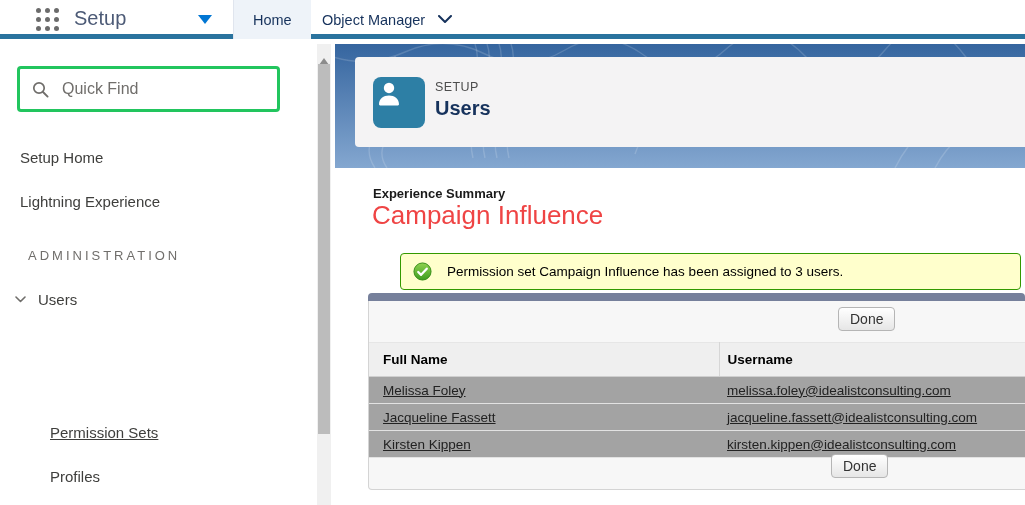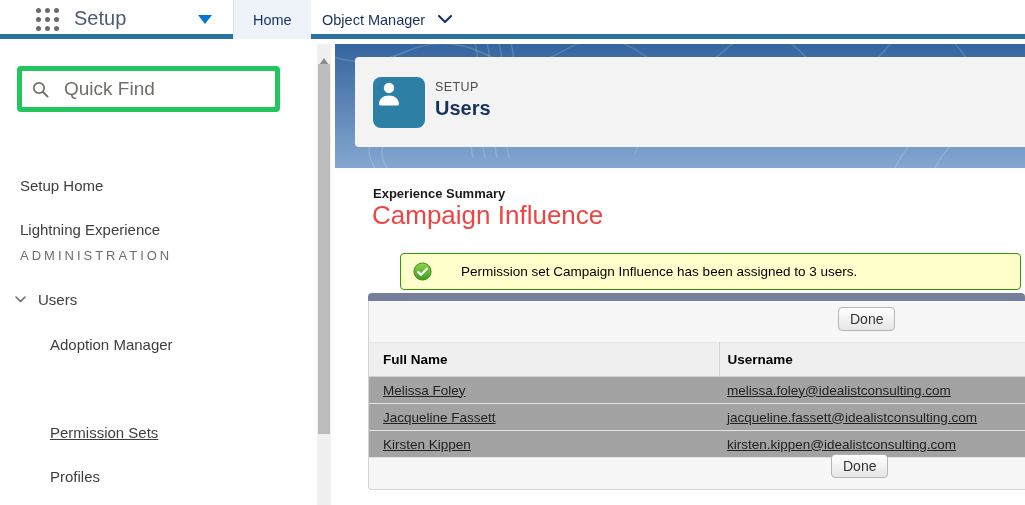--- a/index.html
+++ b/index.html
@@ -19,27 +19,27 @@
                border-top:9px solid #0176d3; cursor:pointer; }
   .nav-sep { position:absolute; left:233px; top:0; width:1px; height:39px; background:#e0e5ee; }
   .tab { position:absolute; top:0; height:39px; display:flex; align-items:center;
          font-size:14.5px; color:#16325c; cursor:pointer; }
   .tab-home { left:234px; padding:0 19px; background:#eef3f9; }
   .tab-om { left:308px; padding:0 14px; gap:13px; }
 
   
   .sidebar { position:absolute; left:0; top:44px; width:335px; height:461px; background:#fff; }
   .qfind { position:absolute; left:17px; top:22px; width:263px; height:46px;
-           border:5px solid #22c55e; border-radius:4px; background:#fff;
-           padding:0 10px 0 42px; font-size:19px; color:#3e3e3c;
+           border:3px solid #22c55e; border-radius:4px; background:#fff;
+           padding:0 10px 0 42px; font-size:16px; color:#3e3e3c;
            font-family:"Liberation Sans", sans-serif; outline:none; }
   .qfind::placeholder { color:#706e6b; opacity:1; }
   .qfind-icon { position:absolute; left:32px; top:37px; pointer-events:none; }
-  .side-item { position:absolute; left:20px; font-size:15px; color:#3e3e3c; cursor:pointer; white-space:nowrap;margin-top:28px; }
-  .side-heading { position:absolute; left:20px; font-size:13px; color:#706e6b;
+  .side-item { position:absolute; left:20px; font-size:15px; color:#3e3e3c; cursor:pointer; white-space:nowrap; }
+  .side-heading { position:absolute; left:28px; font-size:13px; color:#706e6b;
                   letter-spacing:3px; cursor:default; white-space:nowrap; }
   .tree-parent { position:absolute; left:15px; display:flex; align-items:center; gap:12px;
                  font-size:15px; color:#3e3e3c; cursor:pointer; }
   .tree-child { position:absolute; left:50px; font-size:15px; color:#3e3e3c; cursor:pointer; white-space:nowrap; }
   .sb-track { position:absolute; left:317px; top:0; width:14px; height:461px; background:#f0f0f0; }
   .sb-arrow { position:absolute; left:2px; top:7px; width:10px; height:7px; cursor:pointer; }
   .sb-thumb { position:absolute; left:1px; top:20px; width:12px; height:370px; background:#bcbcbc; cursor:grab; }
 
   
   .main { position:absolute; left:335px; top:44px; width:690px; height:461px; background:#fff; }
@@ -52,21 +52,21 @@
               background:#2d7fa5; border-radius:8px; display:flex; align-items:center; justify-content:center; }
   .hdr-eyebrow { position:absolute; left:80px; top:23px; font-size:12.5px; color:#4d4d4d; letter-spacing:.4px; }
   .hdr-title { position:absolute; left:80px; top:40px; font-size:20px; font-weight:bold; color:#16325c; }
 
   .content { position:absolute; left:0; top:124px; width:690px; height:337px; background:#fff; }
   .section-label { position:absolute; left:38px; top:18px; font-size:13px; font-weight:bold; color:#1a1a1a; }
   .page-title { position:absolute; left:37px; top:32px; font-size:26px; color:#ef4444; }
 
   .msg { position:absolute; left:65px; top:85px; width:621px; height:37px;
          background:#ffffcc; border:1px solid #339900; border-radius:4px;
-         display:flex; align-items:center; padding:0 12px; gap:29px; }
+         display:flex; align-items:center; padding:0 12px; gap:15px; }
   .msg-text { font-size:13.5px; color:#000; }
 
   .section-bar { position:absolute; left:33px; top:125px; width:657px; height:8px;
                  background:#76809b; border-radius:4px 4px 0 0; }
   .block { position:absolute; left:33px; top:133px; width:658px; height:189px;
            background:#f7f7f7; border:1px solid #d4d4d4; border-top:none;
            border-radius:0 0 0 4px; }
 
   .btn { position:absolute; font-size:14px; color:#333; background:linear-gradient(#ffffff,#e6e6e6);
          border:1px solid #b5b5b5; border-radius:4px; padding:3px 11px; cursor:pointer;
@@ -129,21 +129,20 @@
 
   <div class="tree-parent" style="top:247px;">
     <span style="display:flex;">
       <svg width="11" height="7" viewBox="0 0 11 7">
           <path d="M1 1 l4.5 4.5 L10 1" fill="none" stroke="#706e6b" stroke-width="1.6" stroke-linecap="round" stroke-linejoin="round"></path>
         </svg>
     </span>
     <span>Users</span>
   </div>
 
-  <div class="tree-child" style="top:292px;">Adoption Manager</div>
   <div class="tree-child" style="top:380px;text-decoration:underline;">Permission Sets</div>
   <div class="tree-child" style="top:424px;">Profiles</div>
 
   <div class="sb-track">
     <span class="sb-arrow">
       <svg width="10" height="7" viewBox="0 0 10 7">
           <path d="M0 7 L5 0 L10 7 Z" fill="#8c8c8c"></path>
         </svg>
     </span>
     <div class="sb-thumb"></div>

